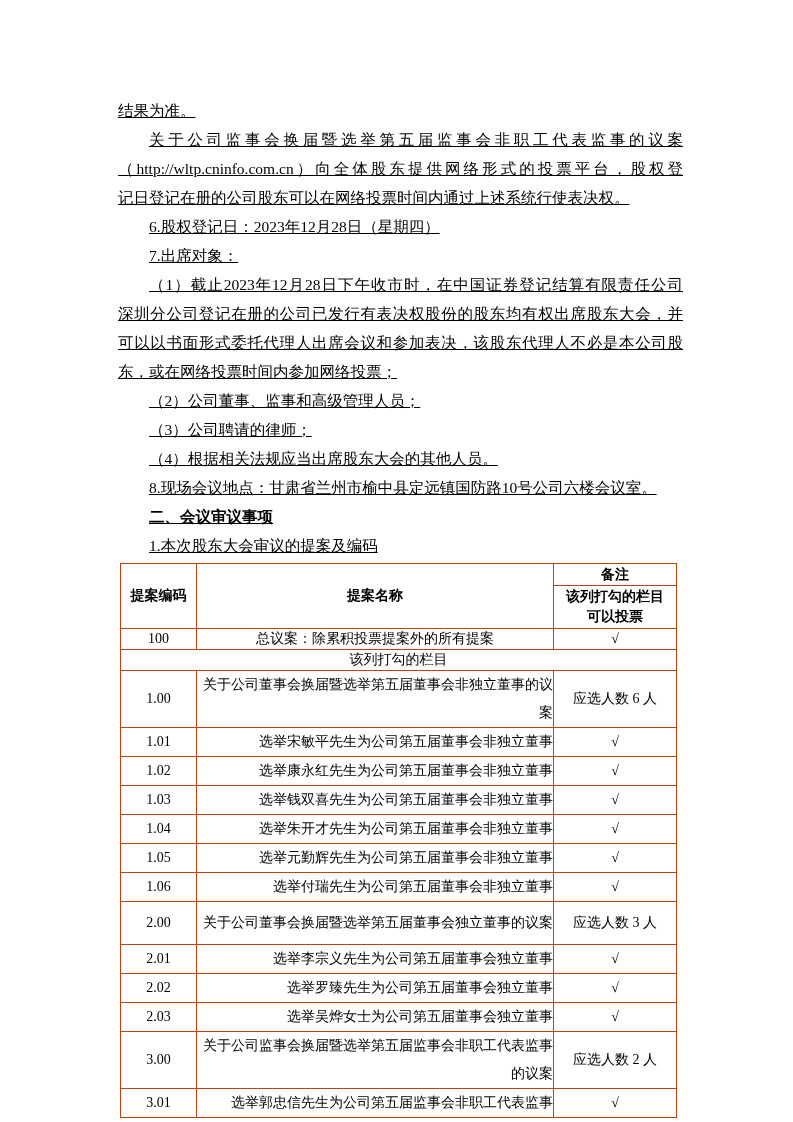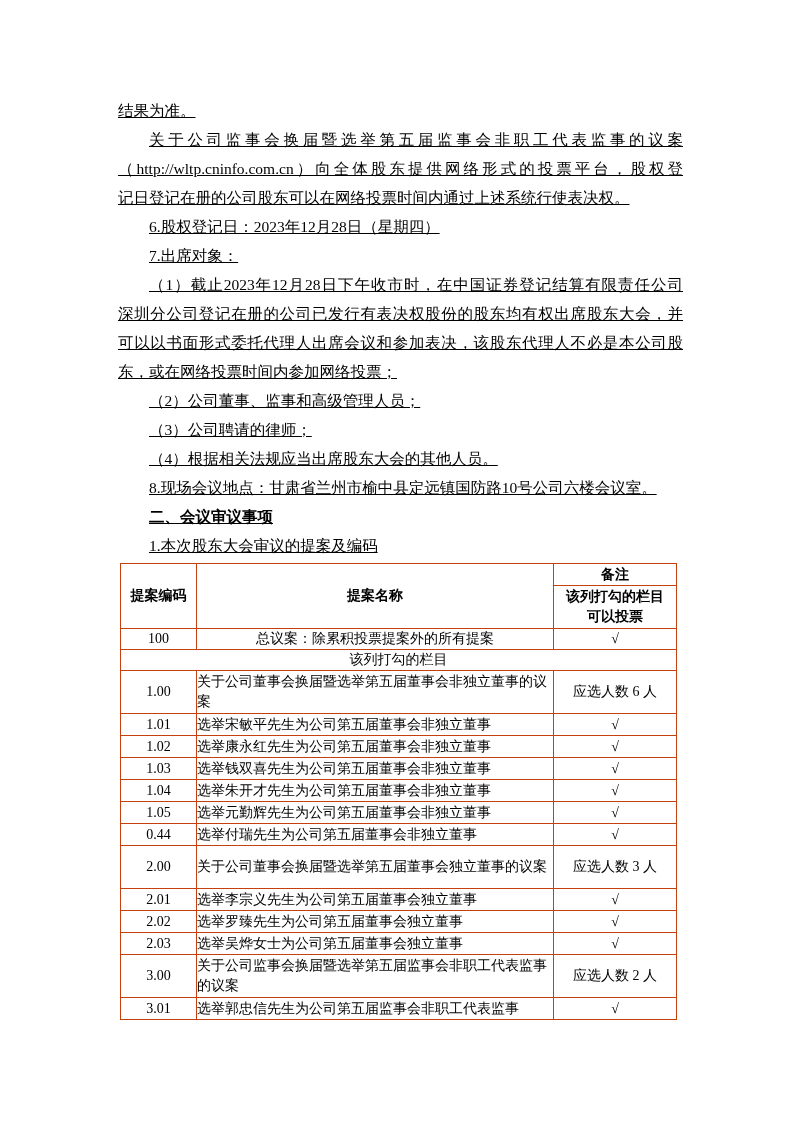--- a/index.html
+++ b/index.html
@@ -23,21 +23,21 @@
     border-collapse:collapse;table-layout:fixed;font-size:14px;color:#000;
   }
   .ptable td{border:1px solid #c2410c;padding:0;vertical-align:middle;overflow:hidden;}
   .c1{width:76px;}.c2{width:357px;}.c3{width:123px;}
   .center{text-align:center;}
   .b{font-weight:bold;}
   .h21{height:21px;}
   .h42{height:42px;}
   .hs{height:22px;}
   .hd{height:43px;}
-  .namecell{text-align:left;padding:1px 6px 1px 11px;line-height:20px;margin-left:36px;}
+  .namecell{text-align:right;padding:1px 6px 1px 11px;line-height:28px;margin-left:36px;}
   .note div{line-height:20px;}
 </style>
 </head>
 <body>
 
 <div class="page">
 
   <div class="bodytext">
     <div class="line">结果为准。</div>
     <div class="line indent stretch">关于公司监事会换届暨选举第五届监事会非职工代表监事的议案</div>
@@ -110,21 +110,21 @@
         <td class="center">1.04</td>
         <td class="namecell">选举朱开才先生为公司第五届董事会非独立董事</td>
         <td class="center">√</td>
       </tr>
       <tr class="hs">
         <td class="center">1.05</td>
         <td class="namecell">选举元勤辉先生为公司第五届董事会非独立董事</td>
         <td class="center">√</td>
       </tr>
       <tr class="hs">
-        <td class="center">0.44</td>
+        <td class="center">1.06</td>
         <td class="namecell">选举付瑞先生为公司第五届董事会非独立董事</td>
         <td class="center">√</td>
       </tr>
       <tr class="hd">
         <td class="center">2.00</td>
         <td class="namecell">关于公司董事会换届暨选举第五届董事会独立董事的议案</td>
         <td class="center">应选人数 3 人</td>
       </tr>
       <tr class="hs">
         <td class="center">2.01</td>

